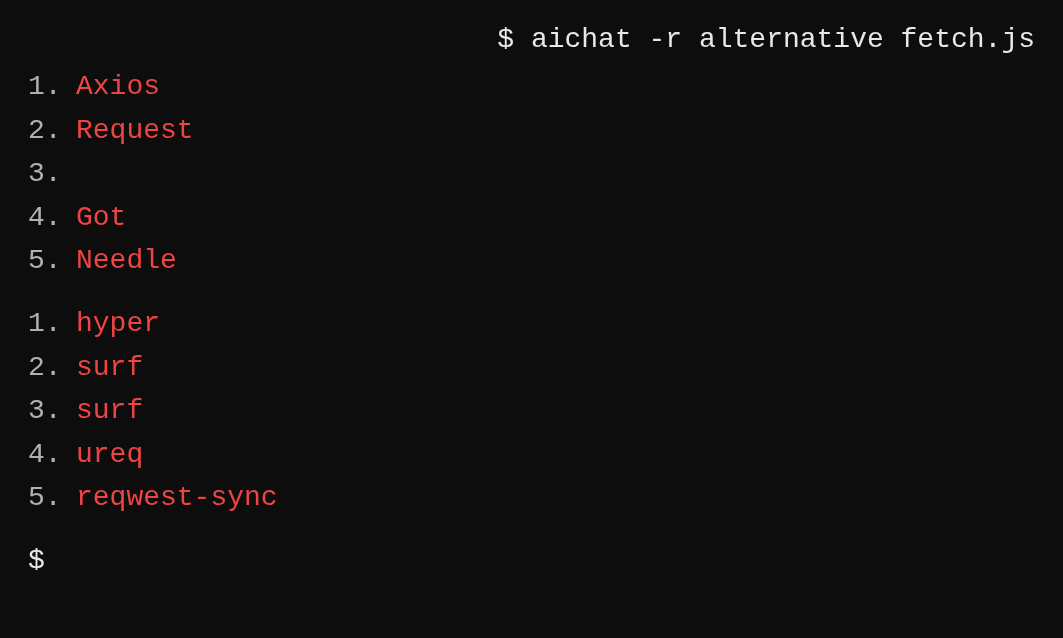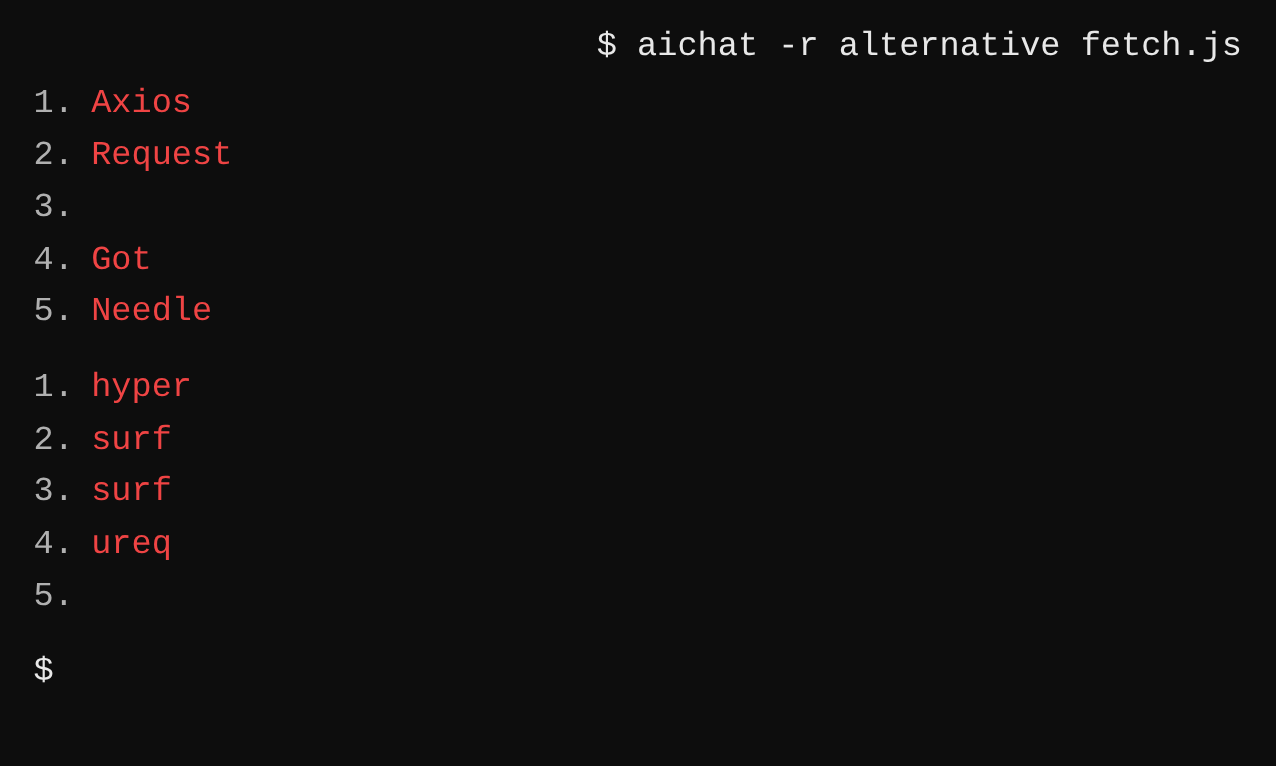--- a/index.html
+++ b/index.html
@@ -100,16 +100,17 @@
   <div class="list-item">
     <span class="list-number">3.</span>
     <span class="list-value">surf</span>
   </div>
   <div class="list-item">
     <span class="list-number">4.</span>
     <span class="list-value">ureq</span>
   </div>
   <div class="list-item">
     <span class="list-number">5.</span>
+    <span class="list-value">reqwest-sync</span>
   </div>
 </div>
 
 <div class="bottom-prompt">$</div>
 
 </body></html>

